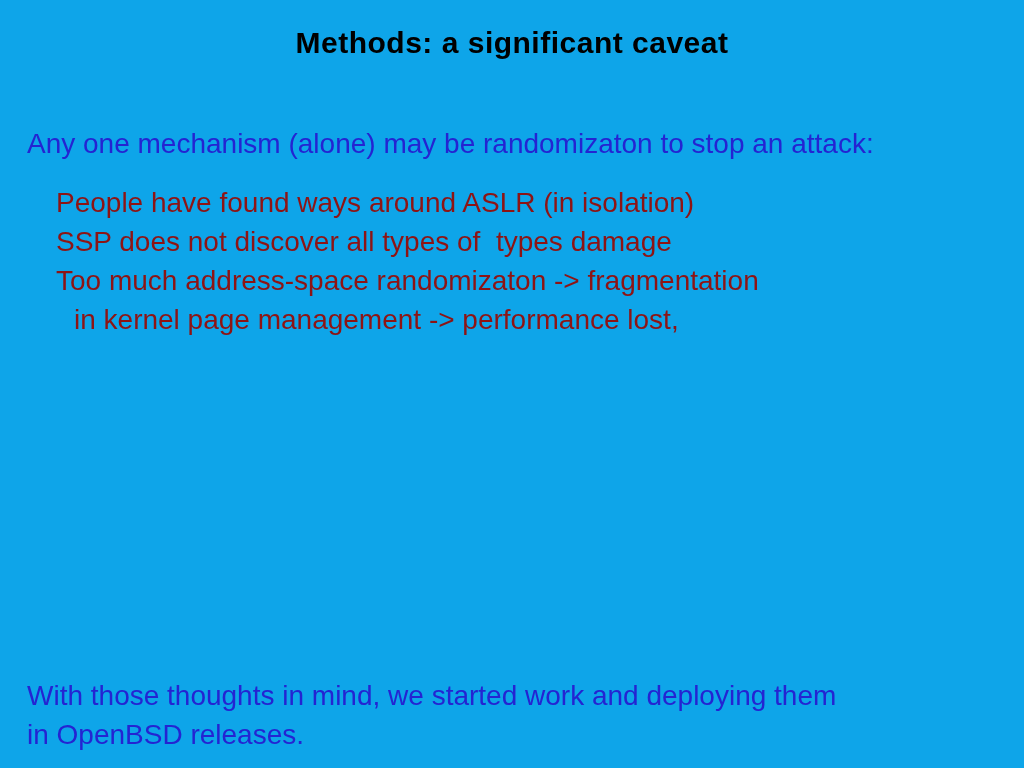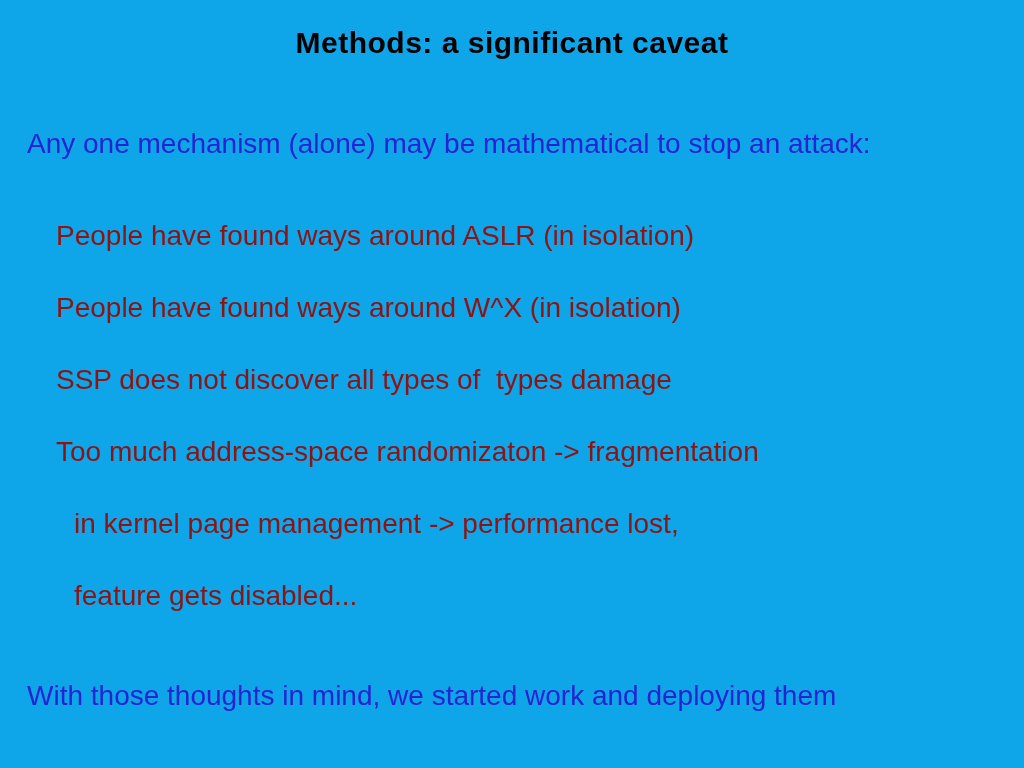--- a/index.html
+++ b/index.html
@@ -38,51 +38,50 @@
     line-height: 39px;
     white-space: pre;
   }
   .bullets {
     position: absolute;
     top: 183px;
     left: 56px;
     font-size: 28px;
     line-height: 39px;
   }
-  .bullet { white-space: pre; margin-top: 33px; }
+  .bullet { white-space: pre; }
   .bullet.indent1 { padding-left: 18px; }
 
   .para {
     position: absolute;
     left: 27px;
     font-size: 28px;
     line-height: 39px;
   }
   .para .line { white-space: pre; }
   .para-no-proof   { top: 438px; }
   .para-dont-try   { top: 559px; }
   .para-with-those { top: 676px; }
 </style>
 </head>
 <body>
 
 <div class="slide">
 
   <h1 class="title">Methods: a significant caveat</h1>
 
-  <div class="intro blue">Any one mechanism (alone) may be mathematical to stop an attack:</div>
+  <div class="intro blue">Any one mechanism (alone) may be randomizaton to stop an attack:</div>
 
   <div class="bullets red">
     <div class="bullet">People have found ways around ASLR (in isolation)</div>
-    <div class="bullet">People have found ways around W^X (in isolation)</div>
     <div class="bullet">SSP does not discover all types of  types damage</div>
     <div class="bullet">Too much address-space randomizaton -&gt; fragmentation</div>
     <div class="bullet indent1">in kernel page management -&gt; performance lost,</div>
-    <div class="bullet indent1">feature gets disabled...</div>
   </div>
 
 
 
   <div class="para blue para-with-those">
     <div class="line">With those thoughts in mind, we started work and deploying them</div>
+    <div class="line">in OpenBSD releases.</div>
   </div>
 
 </div>
 
 </body></html>

